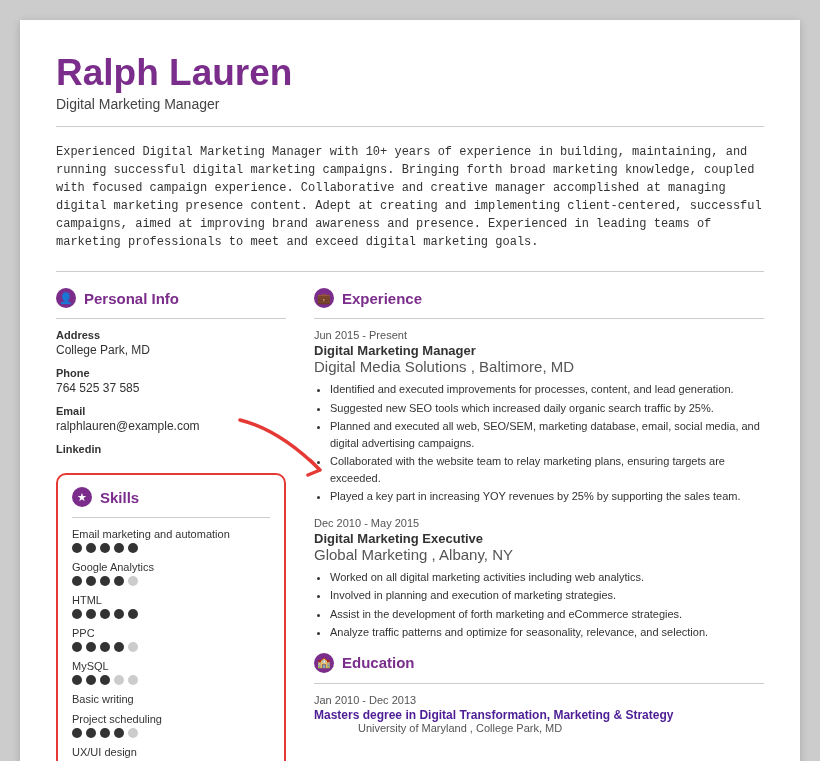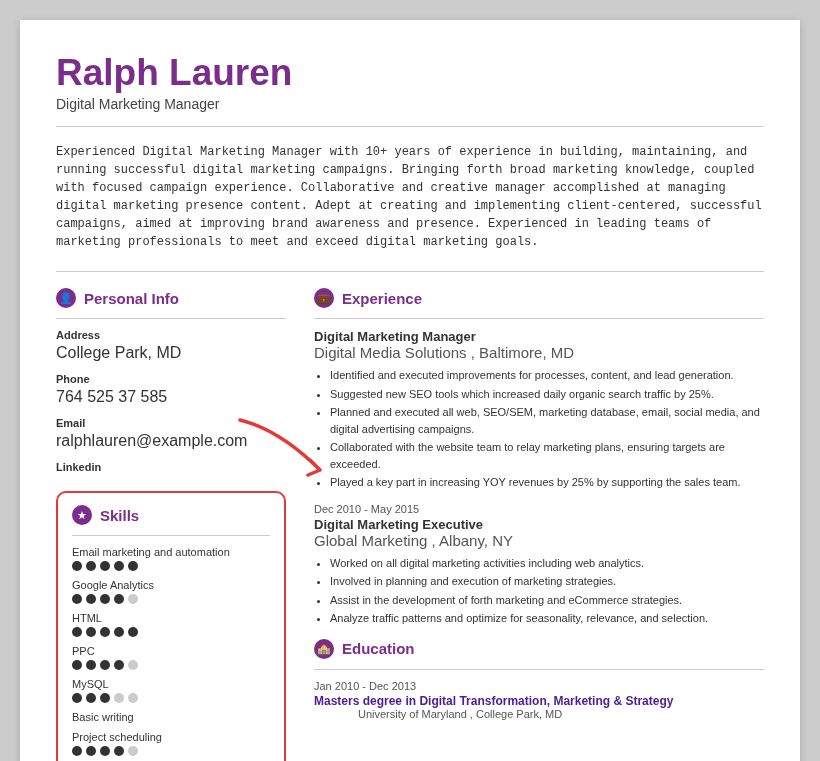--- a/index.html
+++ b/index.html
@@ -81,21 +81,21 @@
       border-top: 1px solid #ccc;
       margin-bottom: 10px;
     }
     .info-label {
       font-size: 11px;
       font-weight: bold;
       color: #333;
       margin-top: 8px;
     }
     .info-value {
-      font-size: 16px;
+      font-size: 12px;
       color: #333;
       line-height: 1.5;
     }
     
     .skills-section {
       margin-top: 18px;
       border: 2px solid #e53935;
       border-radius: 10px;
       padding: 12px 14px;
       position: relative;
@@ -273,20 +273,21 @@
 
     <div class="right-col">
 
       <div class="section-header">
         <div class="section-icon">💼</div>
         <div class="section-title">Experience</div>
       </div>
       <hr class="section-divider">
       <div id="experience-list">
           <div class="exp-block">
+            <div class="exp-date">Jun 2015 - Present</div>
             <div class="exp-title">Digital Marketing Manager</div>
             <div class="exp-company">Digital Media Solutions , Baltimore, MD</div>
             <ul class="exp-bullets">
               <li>Identified and executed improvements for processes, content, and lead generation.</li>
               <li>Suggested new SEO tools which increased daily organic search traffic by 25%.</li>
               <li>Planned and executed all web, SEO/SEM, marketing database, email, social media, and digital advertising campaigns.</li>
               <li>Collaborated with the website team to relay marketing plans, ensuring targets are exceeded.</li>
               <li>Played a key part in increasing YOY revenues by 25% by supporting the sales team.</li>
             </ul>
           </div>

